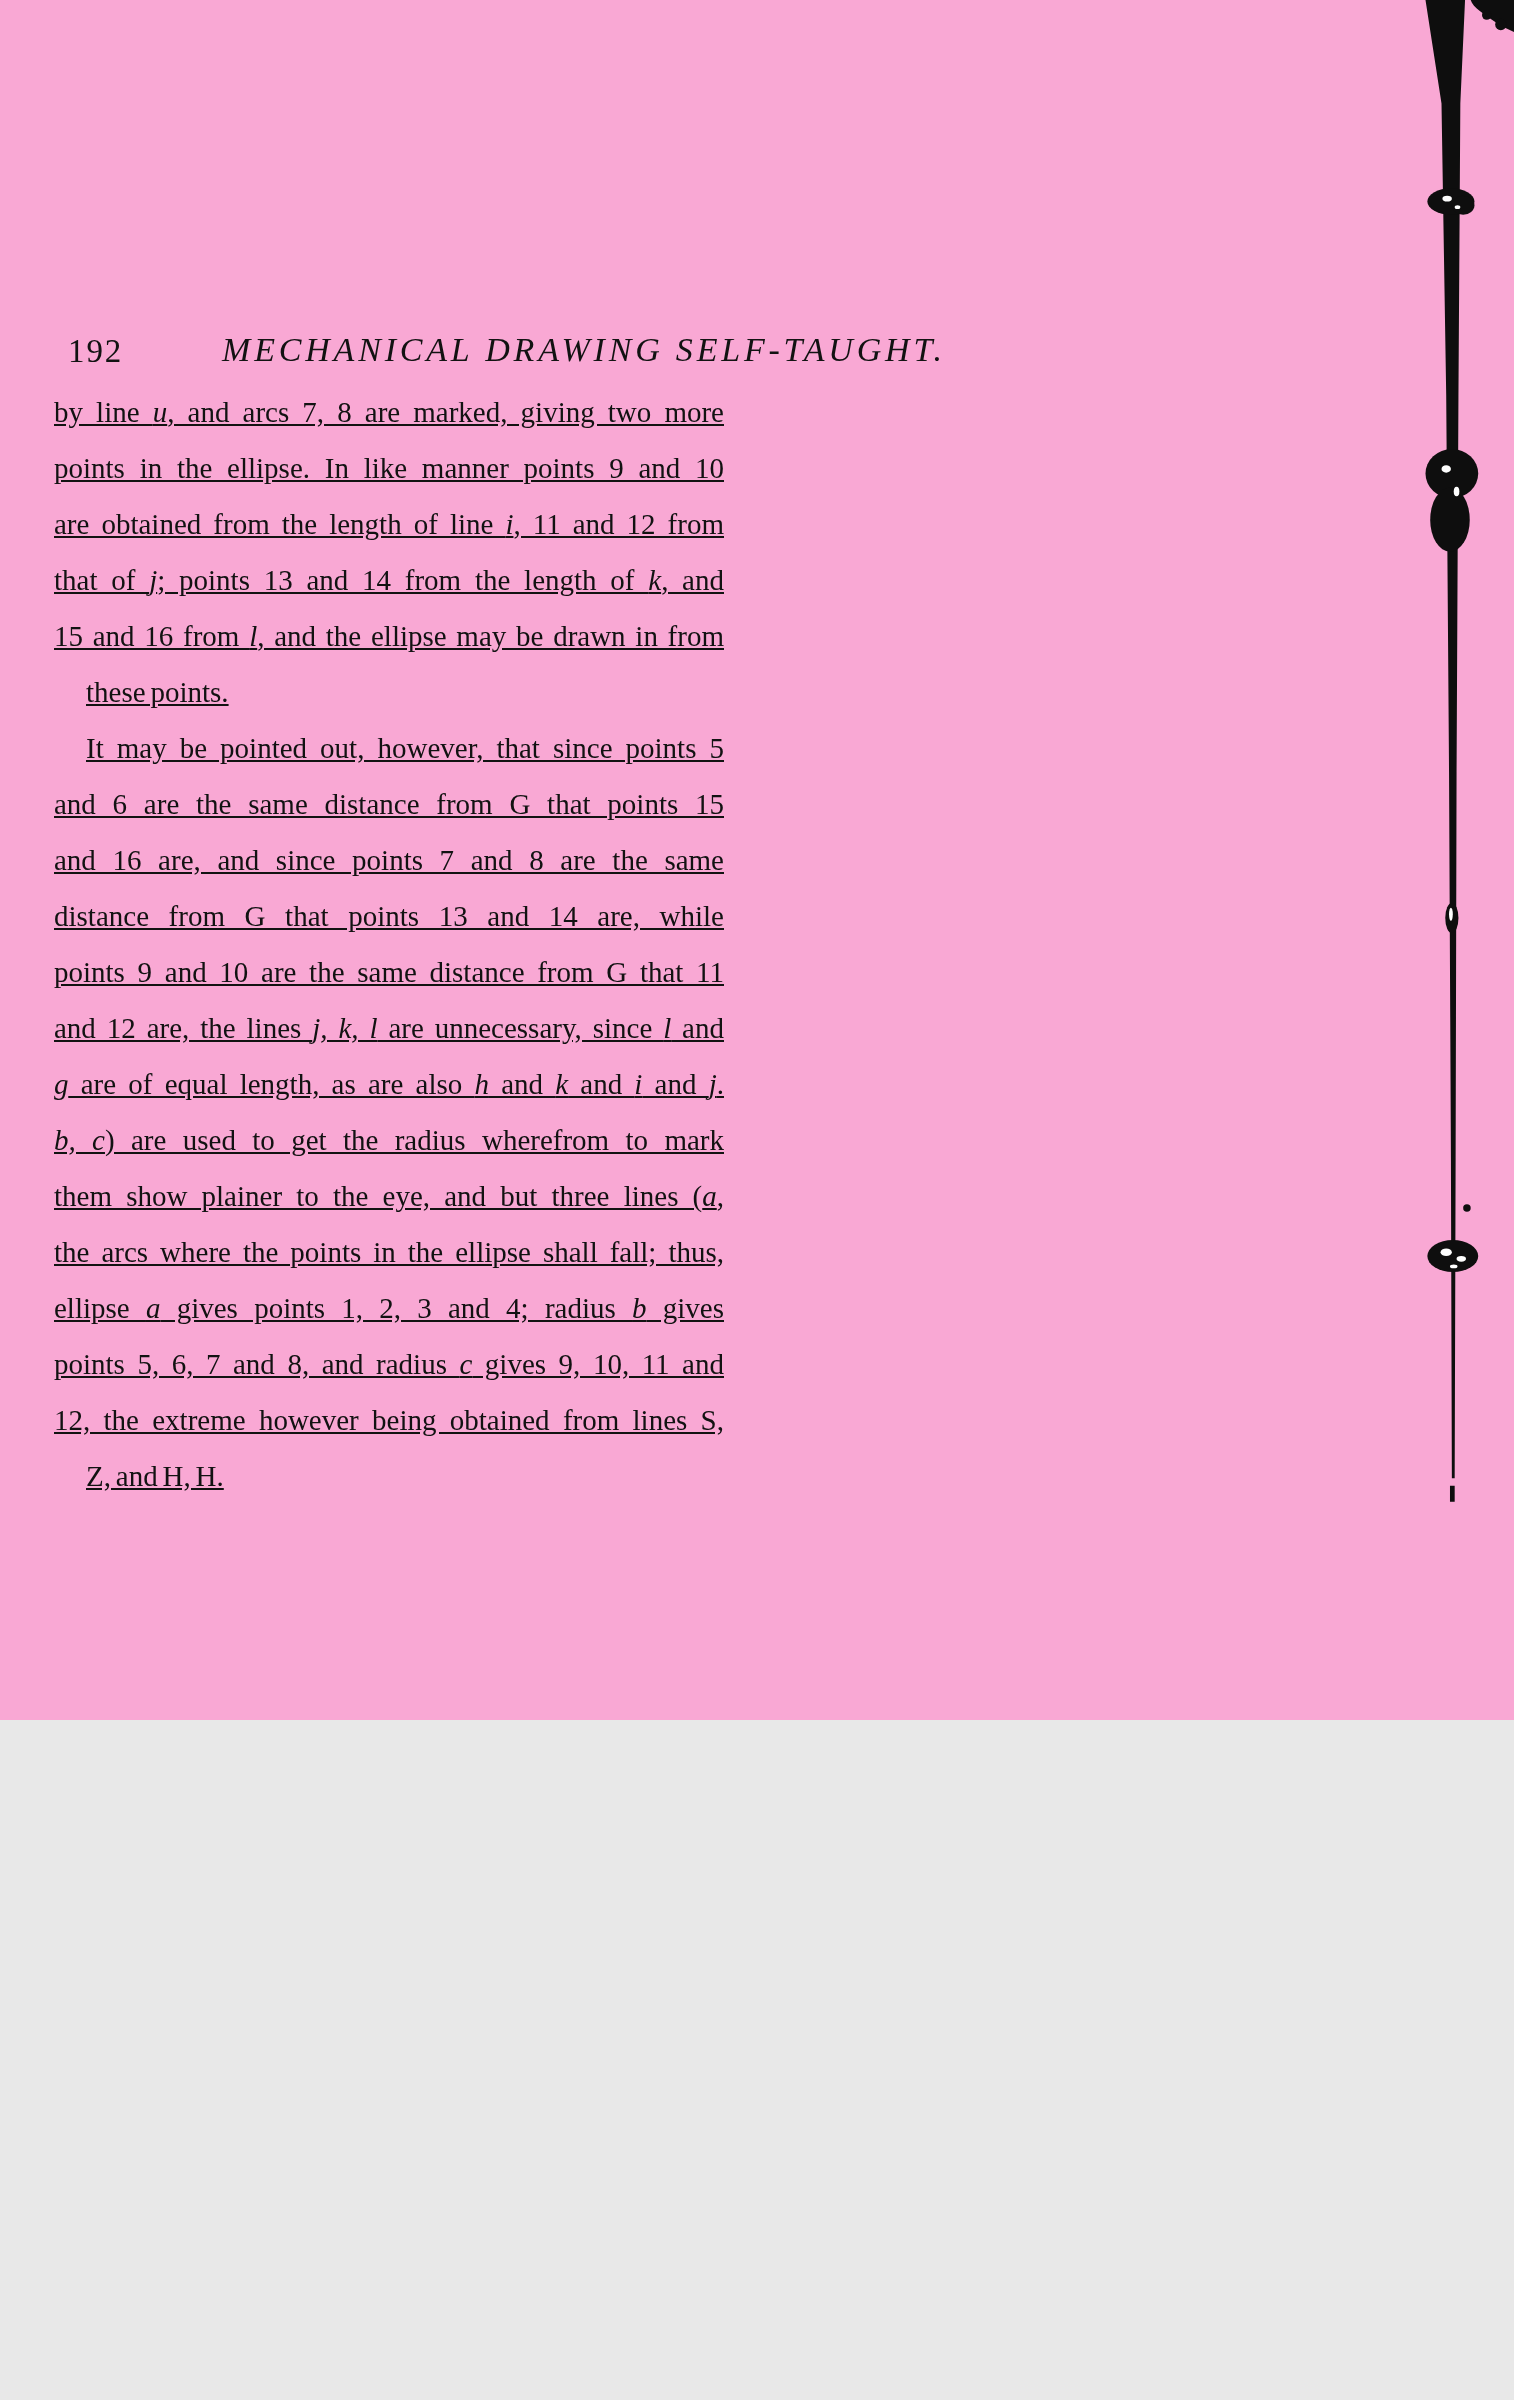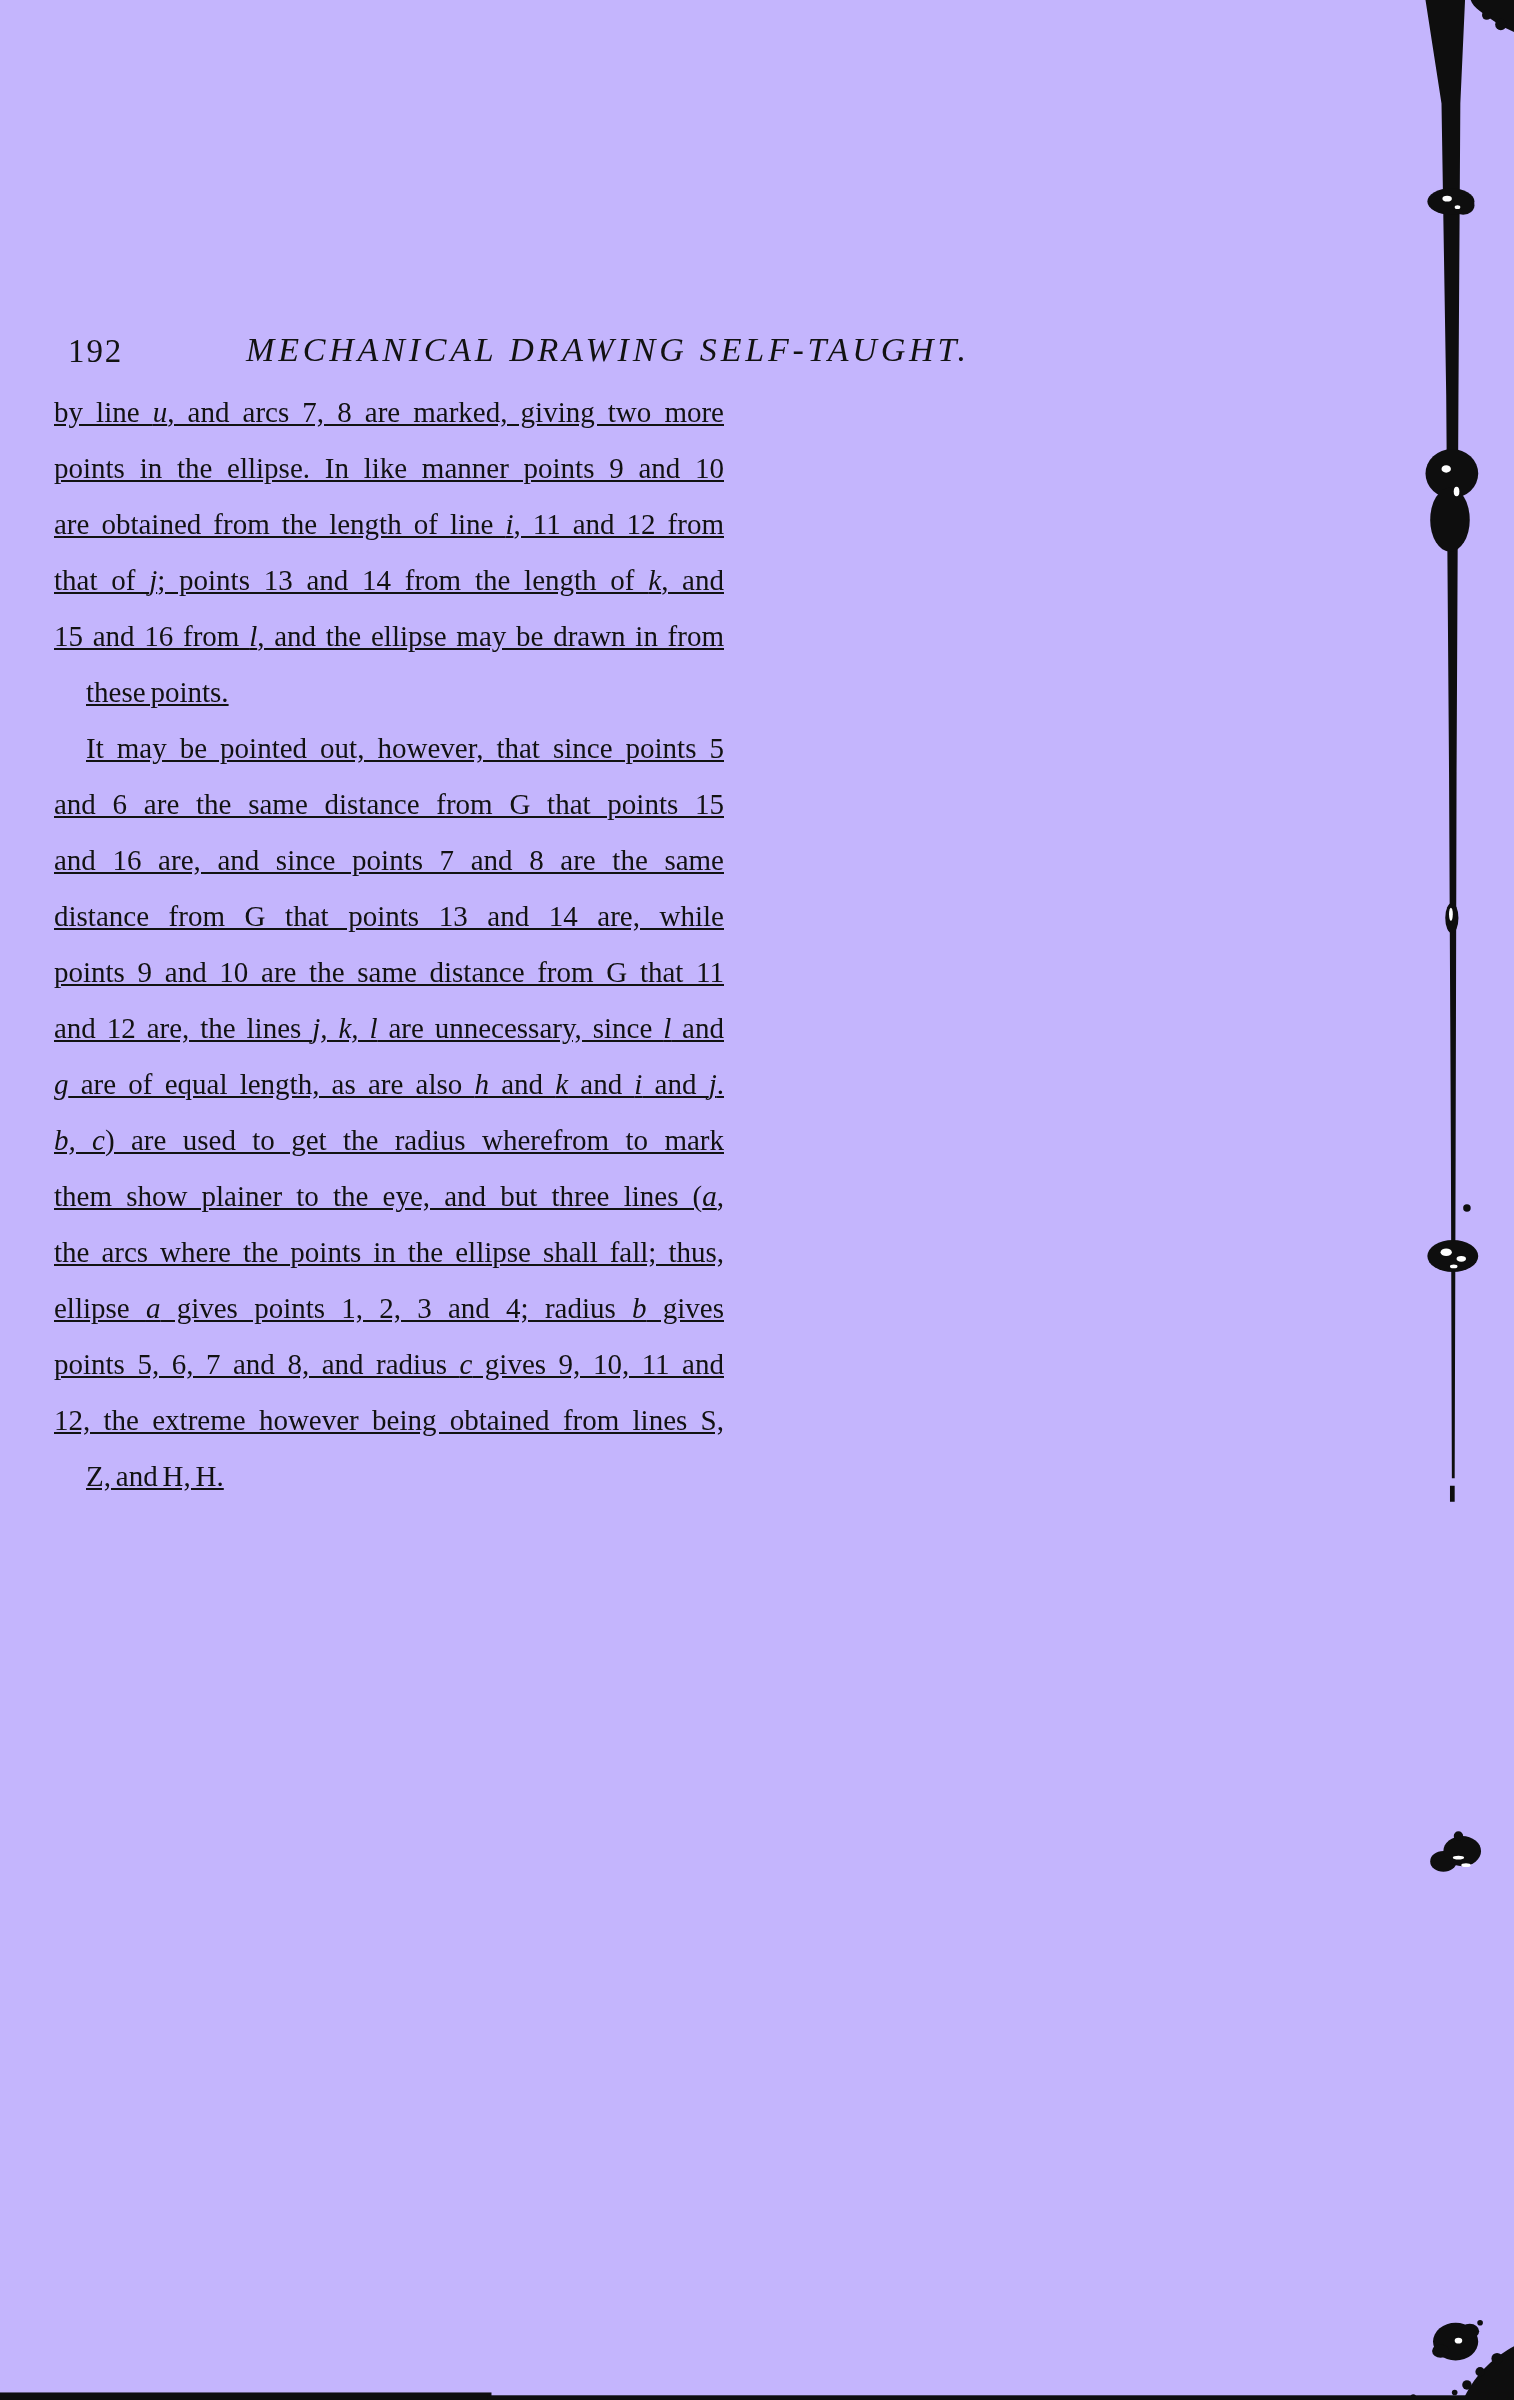--- a/index.html
+++ b/index.html
@@ -1,20 +1,20 @@
 <!DOCTYPE html>
 <html style="font-size:15px"><head>
 <meta charset="utf-8">
 <style>
   html, body { margin: 0; padding: 0; background: #e8e8e8; }
   .page {
     position: relative;
     width: 1514px;
-    height: 2400px;
-    background: #c4b5fd;
+    height: 1720px;
+    background: #f9a8d4;
     overflow: hidden;
     font-family: "Liberation Serif", "DejaVu Serif", serif;
     color: #121212;
   }
   .page-number {
     position: absolute;
     left: 68px;
     top: 332px;
     font-size: 33px;
     letter-spacing: 1.9px;
@@ -24,21 +24,20 @@
     position: absolute;
     left: 0;
     top: 330px;
     width: 1168px;
     text-align: center;
     font-style: italic;
     font-size: 34px;
     letter-spacing: 3.8px;
     line-height: 40px;
     white-space: nowrap;
-    padding-left: 24px;
   }
   .body-text {
     position: absolute;
     left: 54px;
     top: 384px;
     width: 670px;
     text-decoration: underline;
   }
   .line {
     font-size: 29px;

